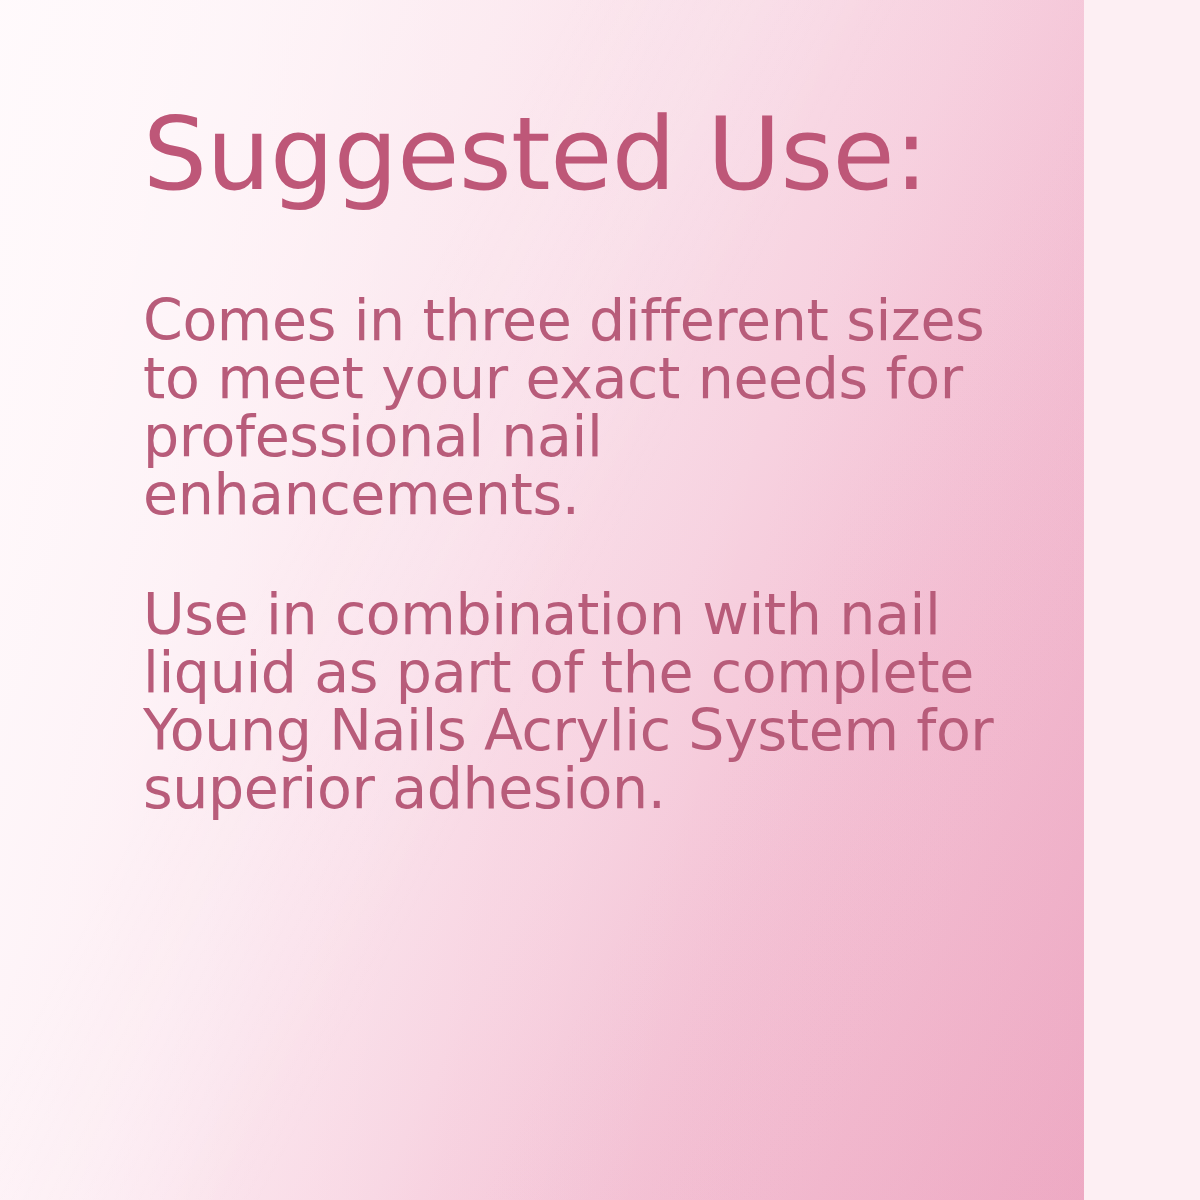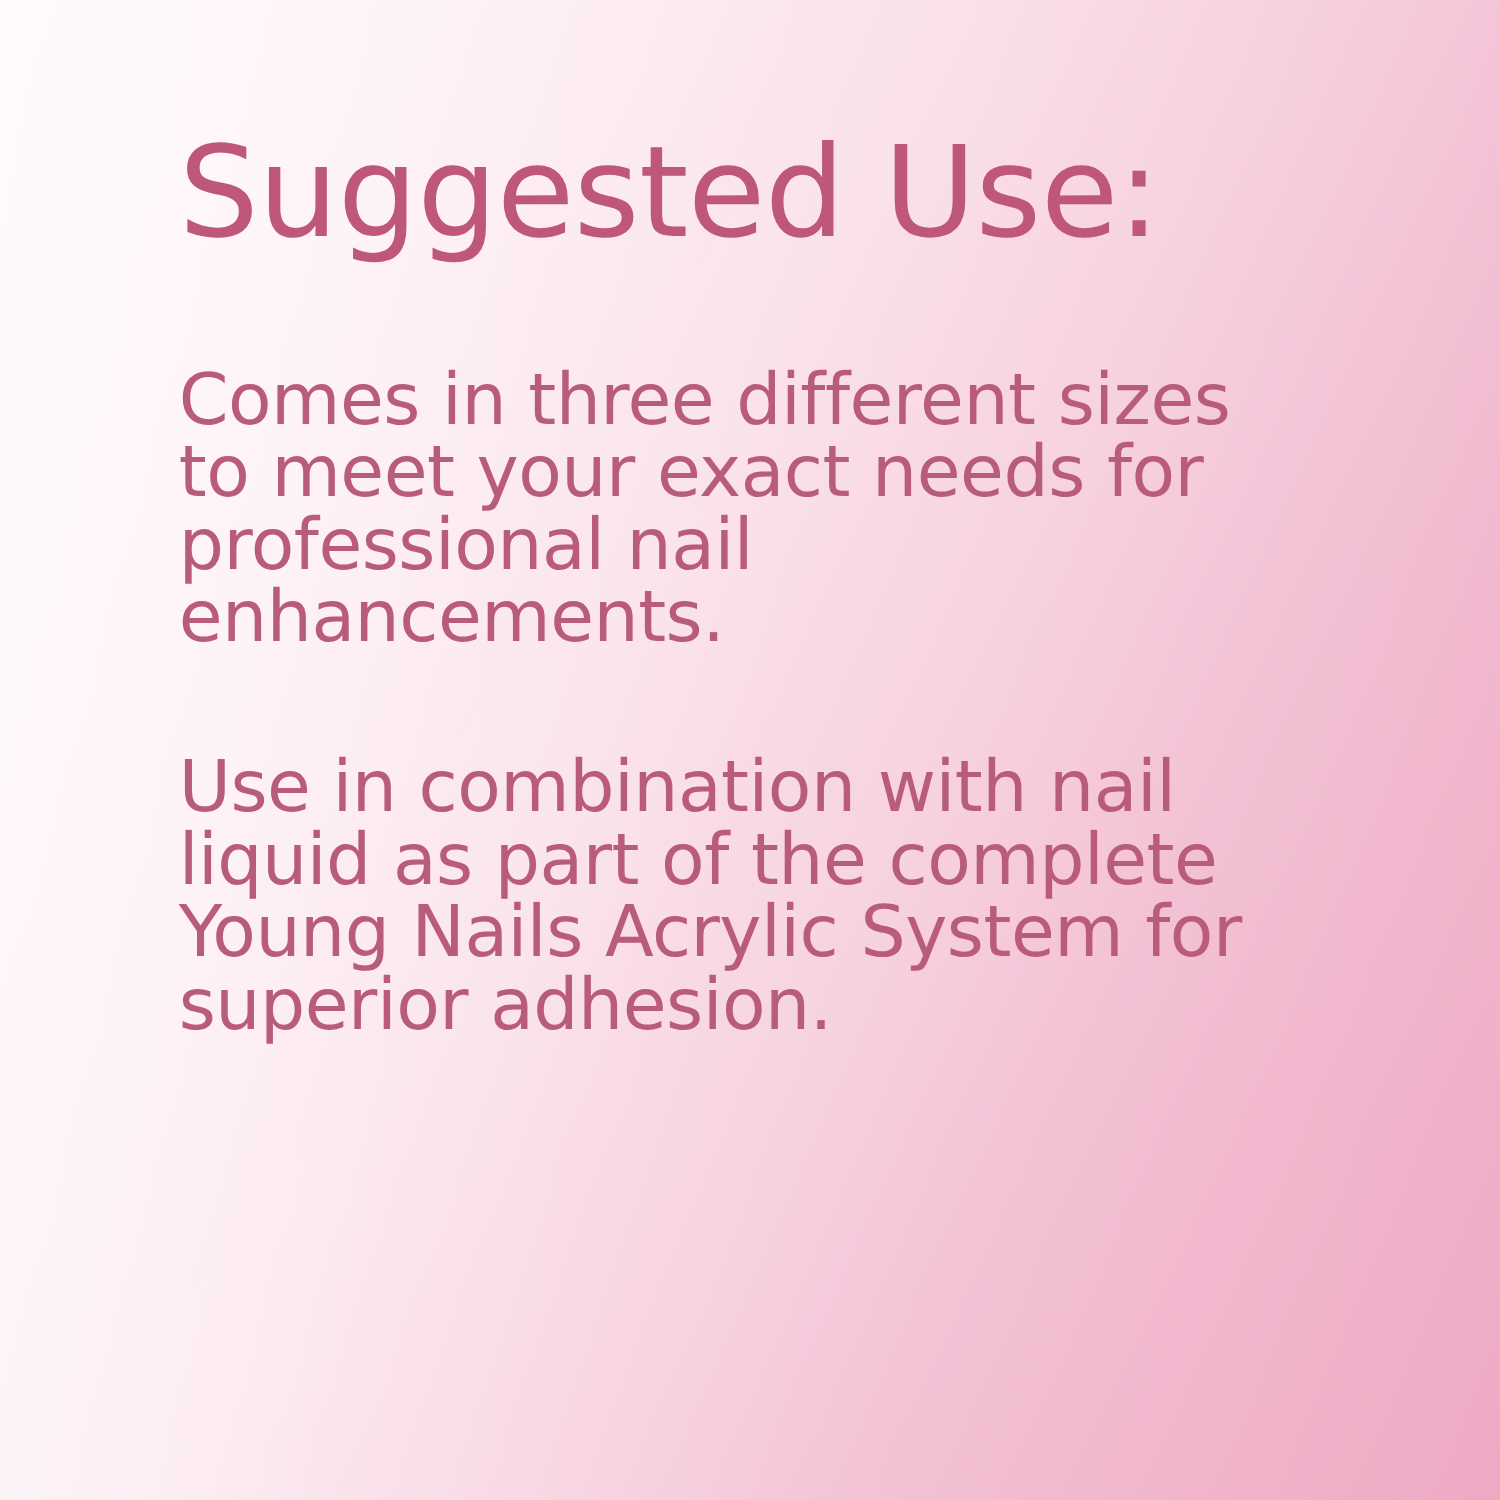--- a/index.html
+++ b/index.html
@@ -11,21 +11,21 @@
     width: 1200px;
     height: 1200px;
     overflow: hidden;
     font-family: "DejaVu Sans", sans-serif;
     background: #FDEFF3;
   }
 
   
   #poster {
     position: relative;
-    width: 1200px;
+    width: 1084px;
     height: 1200px;
     overflow: hidden;
     
     background:
       linear-gradient(117deg,
         #FEF4F7 0%,
         #FDEFF3 14%,
         #FBE7EE 30%,
         #F9DCE7 45%,
         #F7D2E0 58%,
@@ -97,21 +97,21 @@
     line-height: 58px;
     font-weight: 400;
     color: #B85C7A;
     letter-spacing: -0.4px;
     margin: 0;
     max-width: 868px;
     white-space: pre-line;
   }
 
   .para + .para {
-    margin-top: 78px;
+    margin-top: 62px;
   }
 </style>
 </head>
 <body>
 
 <div id="poster">
 
   <div class="content">
 
     <h1 class="heading">Suggested Use:</h1>

